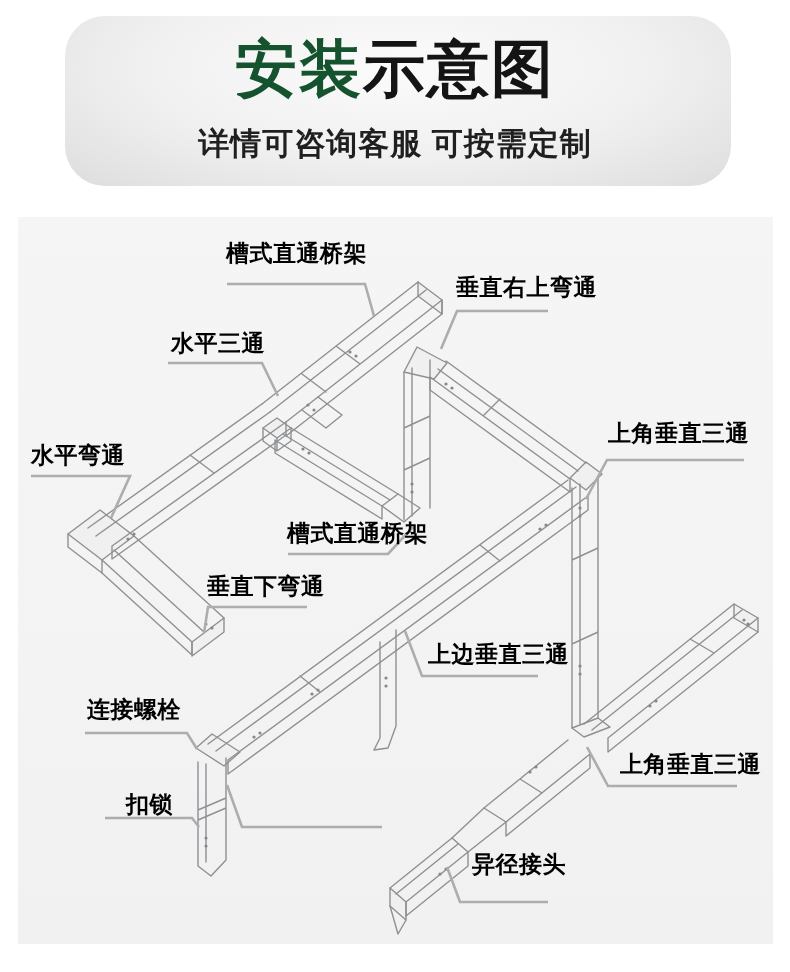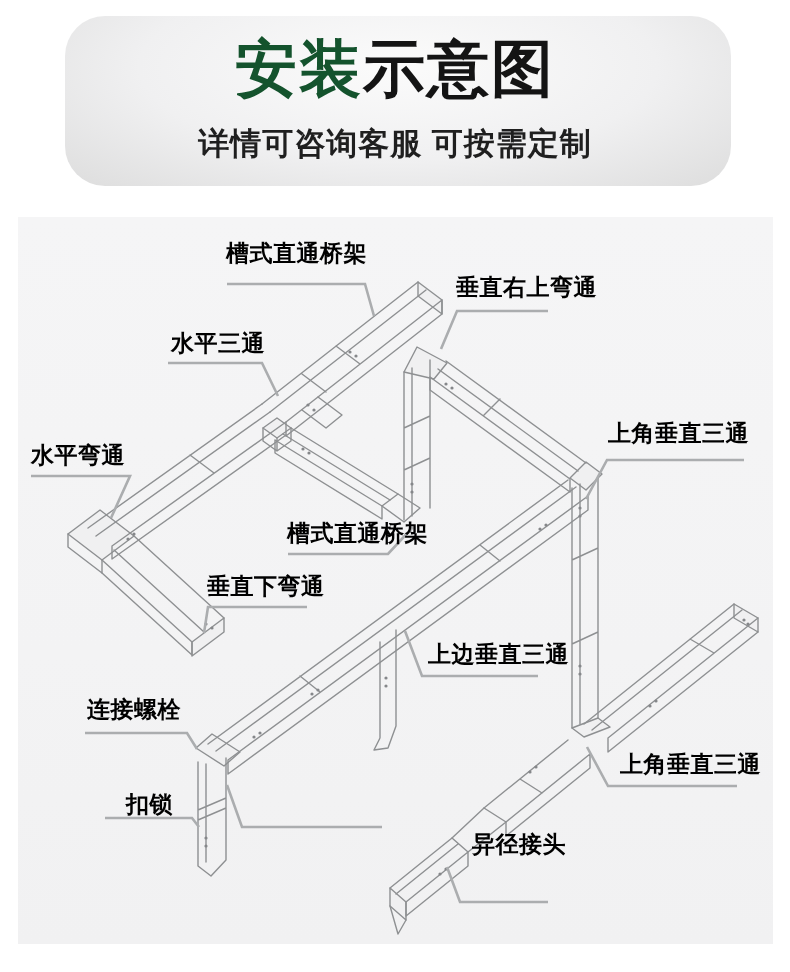--- a/index.html
+++ b/index.html
@@ -39,21 +39,21 @@
   #lb2{left:171px;top:331px}
   #lb3{left:608px;top:421px}
   #lb4{left:31px;top:443px}
   #lb5{left:287px;top:521px}
   #lb6{left:207px;top:574px}
   #lb7{left:428px;top:642px}
   #lb8{left:87px;top:697px}
   #lb9{left:620px;top:752px}
   #lb10{left:126px;top:792px}
   #lb11{left:253px;top:798px}
-  #lb12{left:472px;top:832px}
+  #lb12{left:472px;top:852px}
 </style>
 </head>
 <body>
 
 <div class="page">
 
   <div class="header-box"></div>
   <div class="page-title"><span class="accent">安装</span><span>示意图</span></div>
   <div class="page-subtitle">详情可咨询客服 可按需定制</div>
 

